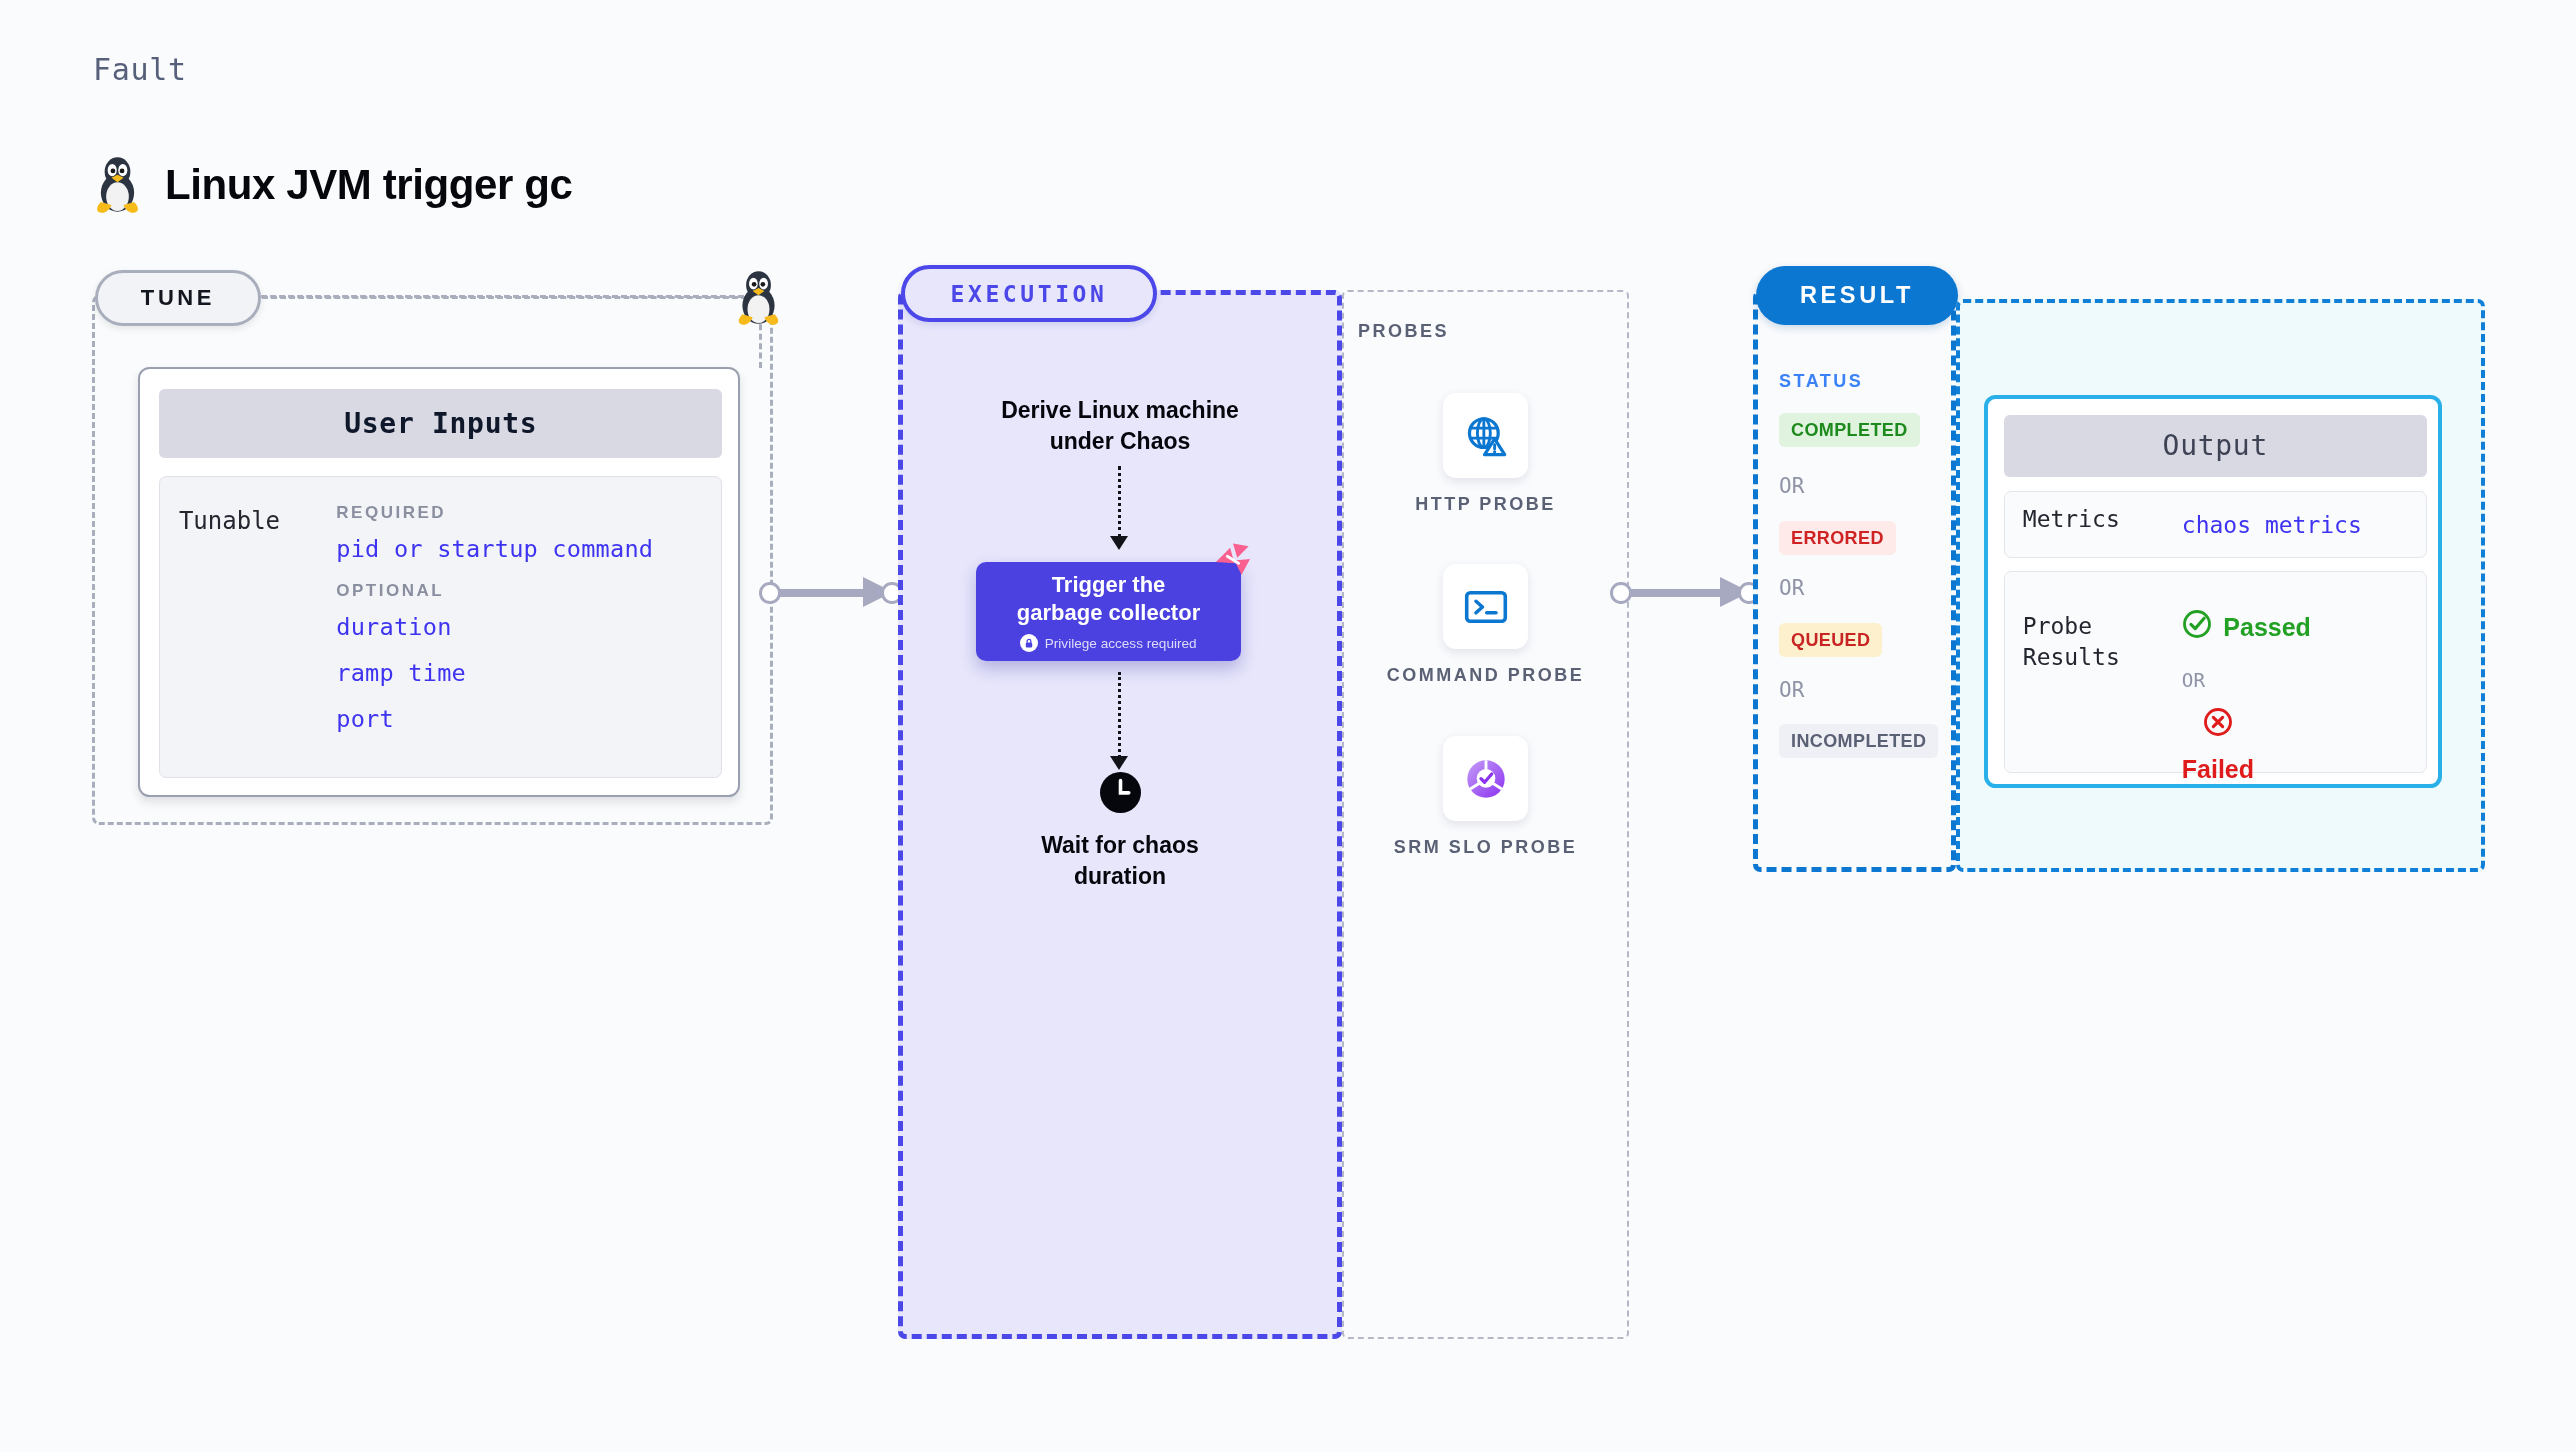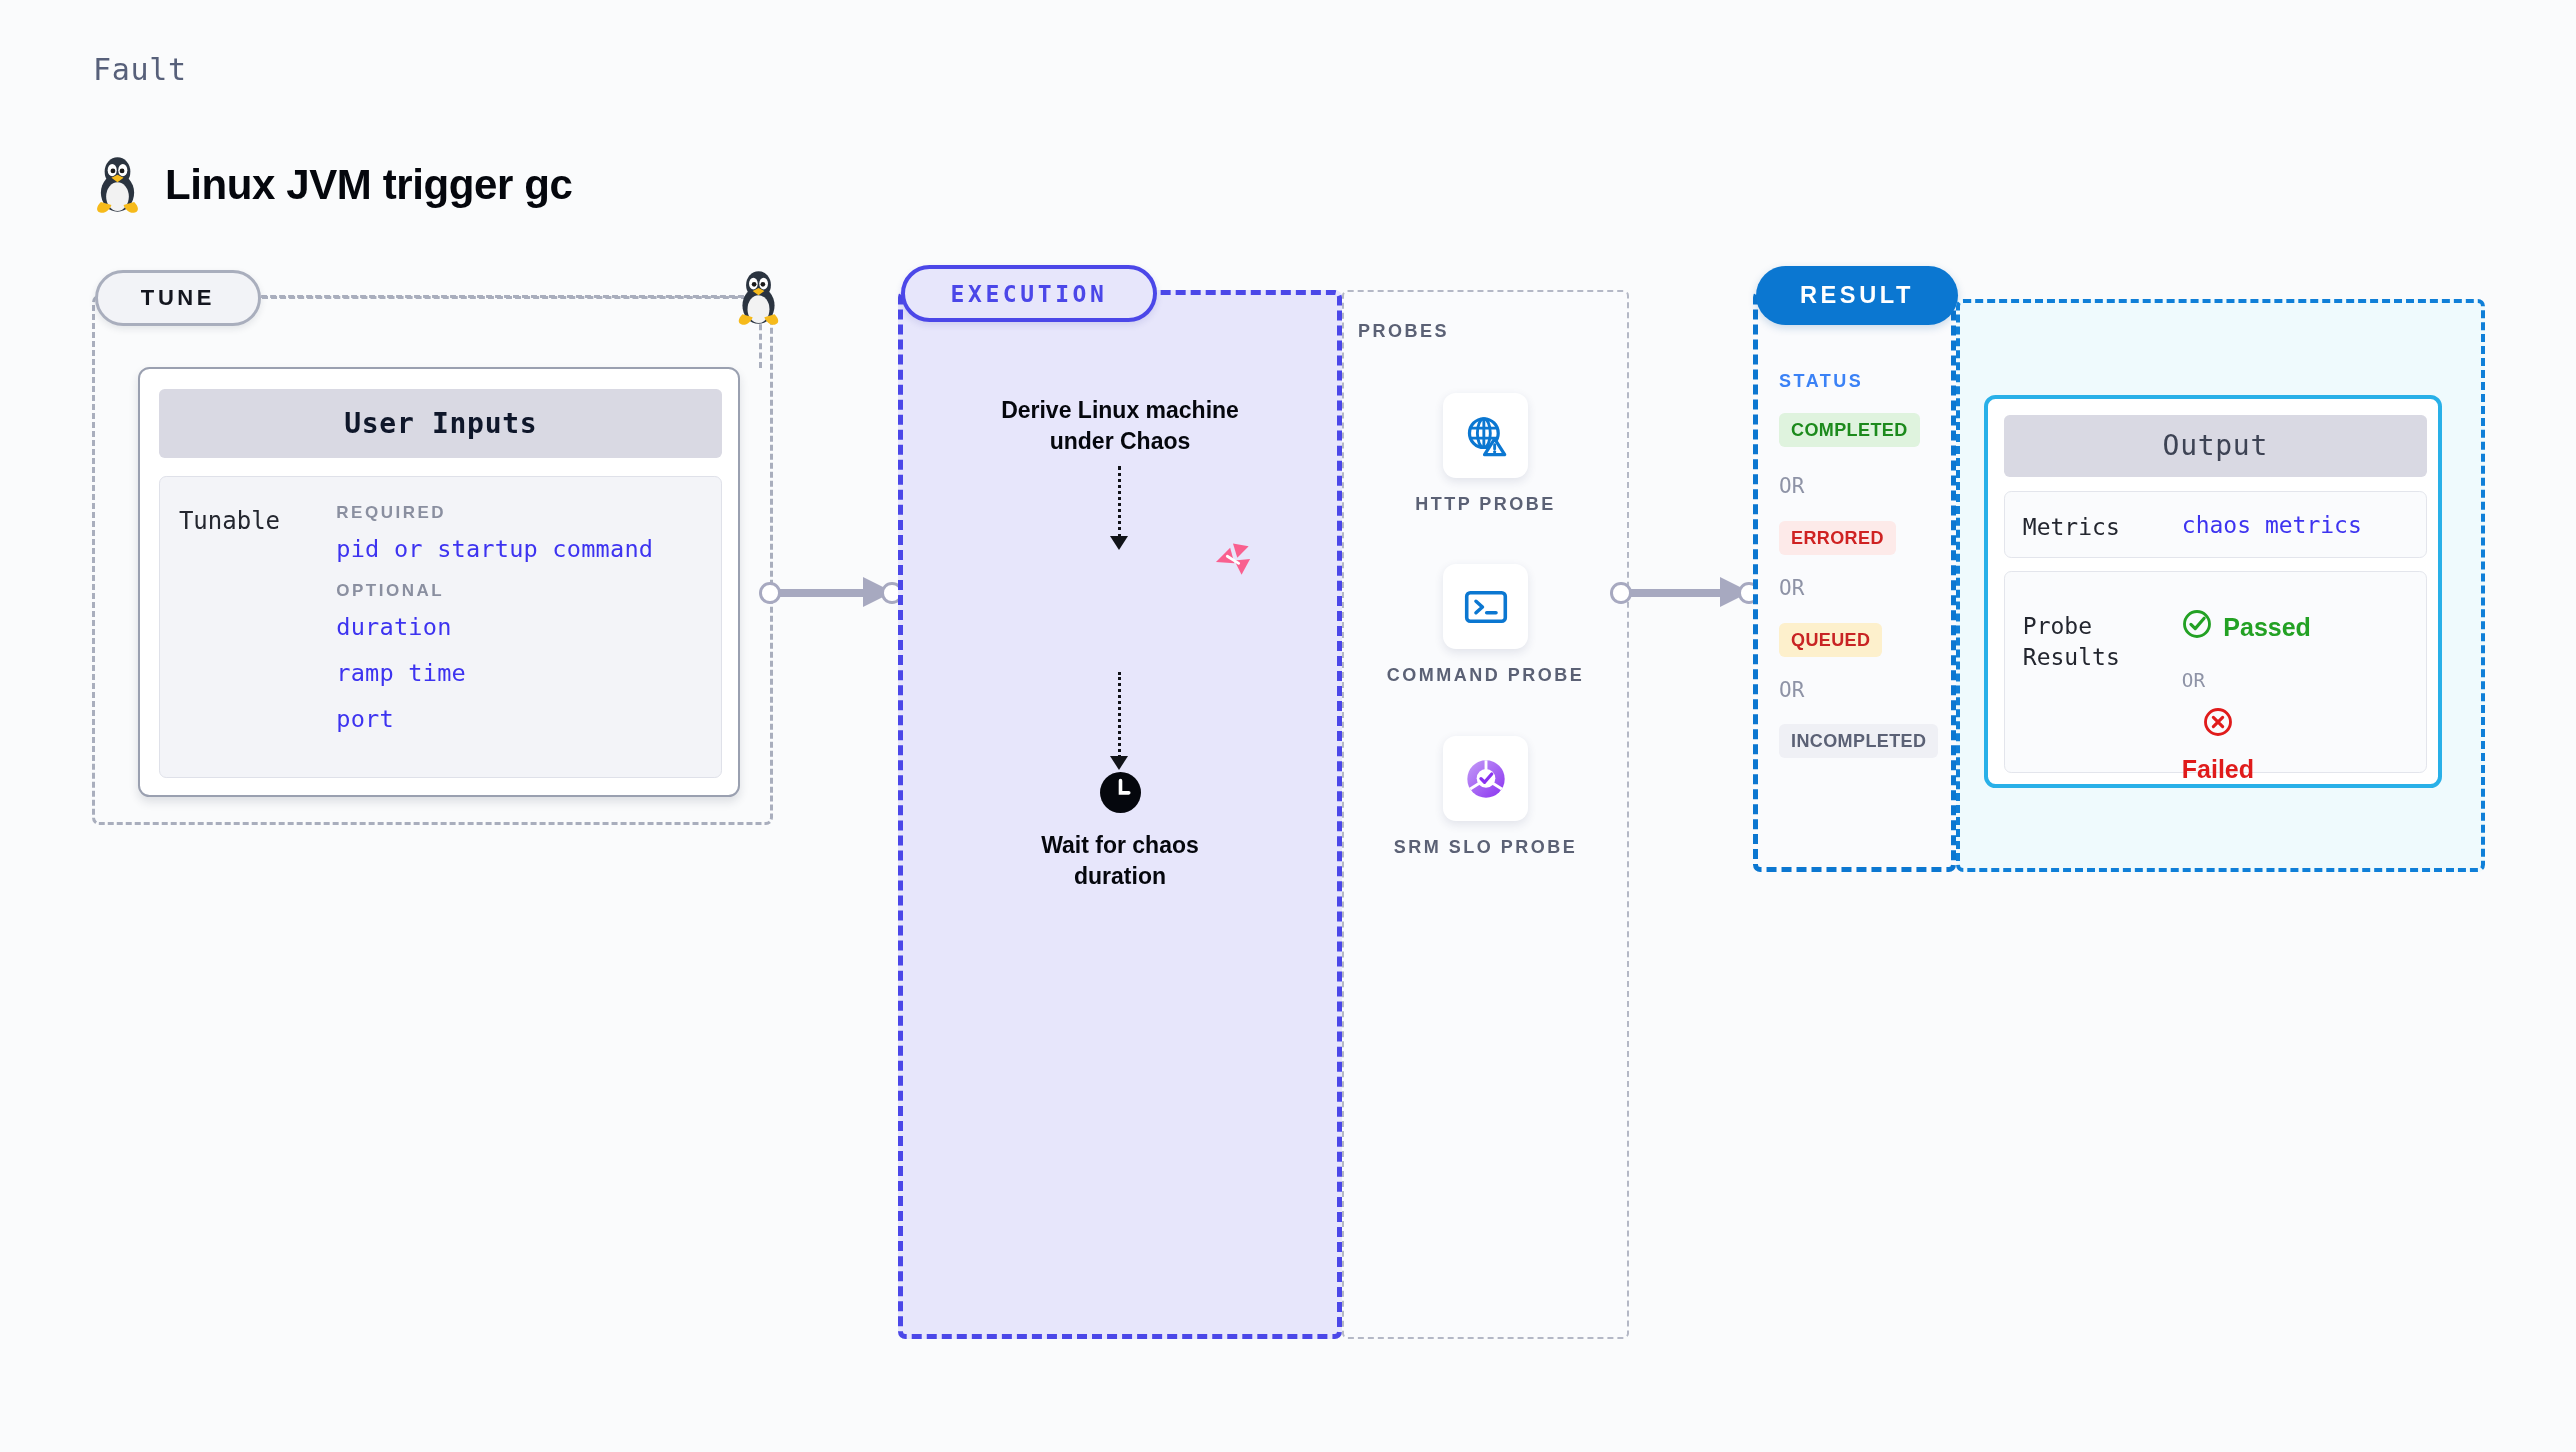--- a/index.html
+++ b/index.html
@@ -299,20 +299,33 @@
   </div>
 
   <div class="panel exec-panel"></div>
   <div class="badge badge-exec">EXECUTION</div>
 
   <div class="exec-text" style="white-space:pre-line;">Derive Linux machine
 under Chaos</div>
   <div class="arrow-v" style="left:1118px; top:466px; height:72px;"></div>
   <div class="arrow-head" style="left:1110px; top:536px;"></div>
 
+  <div class="exec-card">
+    <div class="exec-card-title" style="white-space:pre-line;">Trigger the
+garbage collector</div>
+    <div class="exec-card-sub">
+      <span class="lock-badge">
+        <svg width="10" height="10.7" viewBox="0 0 14 15">
+          <rect x="2.5" y="6.4" width="9" height="7" rx="1.6" fill="#4b41e0"></rect>
+          <path d="M4.4 6.6 V4.6 a2.6 2.6 0 0 1 5.2 0 V6.6" fill="none" stroke="#4b41e0" stroke-width="1.8"></path>
+        </svg>
+      </span>
+      <span>Privilege access required</span>
+    </div>
+  </div>
 
   <div class="pink-mark">
     <svg width="40" height="37" viewBox="0 0 56 52">
       <path d="M4 28 L24 8 L30 30 Z" fill="#f9608f"></path>
       <path d="M28 2 L50 6 L34 22 Z" fill="#f9608f"></path>
       <path d="M30 26 L52 24 L40 46 Z" fill="#f9608f"></path>
       <path d="M20 20 L36 30" stroke="#ffffff" stroke-width="4" stroke-linecap="round"></path>
     </svg>
   </div>
 
@@ -393,21 +406,21 @@
   <div class="st-or" style="top:576px;">OR</div>
   <div class="status-pill" style="top:623px; background:#fdf0cc; color:#c82424;">QUEUED</div>
   <div class="st-or" style="top:678px;">OR</div>
   <div class="status-pill" style="top:724px; background:#eff0f5; color:#5b6175;">INCOMPLETED</div>
 
   <div class="panel output-panel"></div>
   <div class="output-card">
     <div class="out-header">Output</div>
 
     <div class="out-row out-row-metrics">
-      <div class="out-key" style="top:20px;">Metrics</div>
+      <div class="out-key" style="top:12px;">Metrics</div>
       <div class="out-val-mono" style="top:20px;">chaos metrics</div>
     </div>
 
     <div class="out-row out-row-probe">
       <div class="out-key" style="top:39px; white-space:pre-line;">Probe
 Results</div>
       <div class="verdict" style="top:37px; color:#23a124;">
         <span>
           <svg width="30" height="30" viewBox="0 0 42 42">
             <circle cx="21" cy="21" r="17.5" fill="none" stroke="#23a124" stroke-width="4"></circle>

